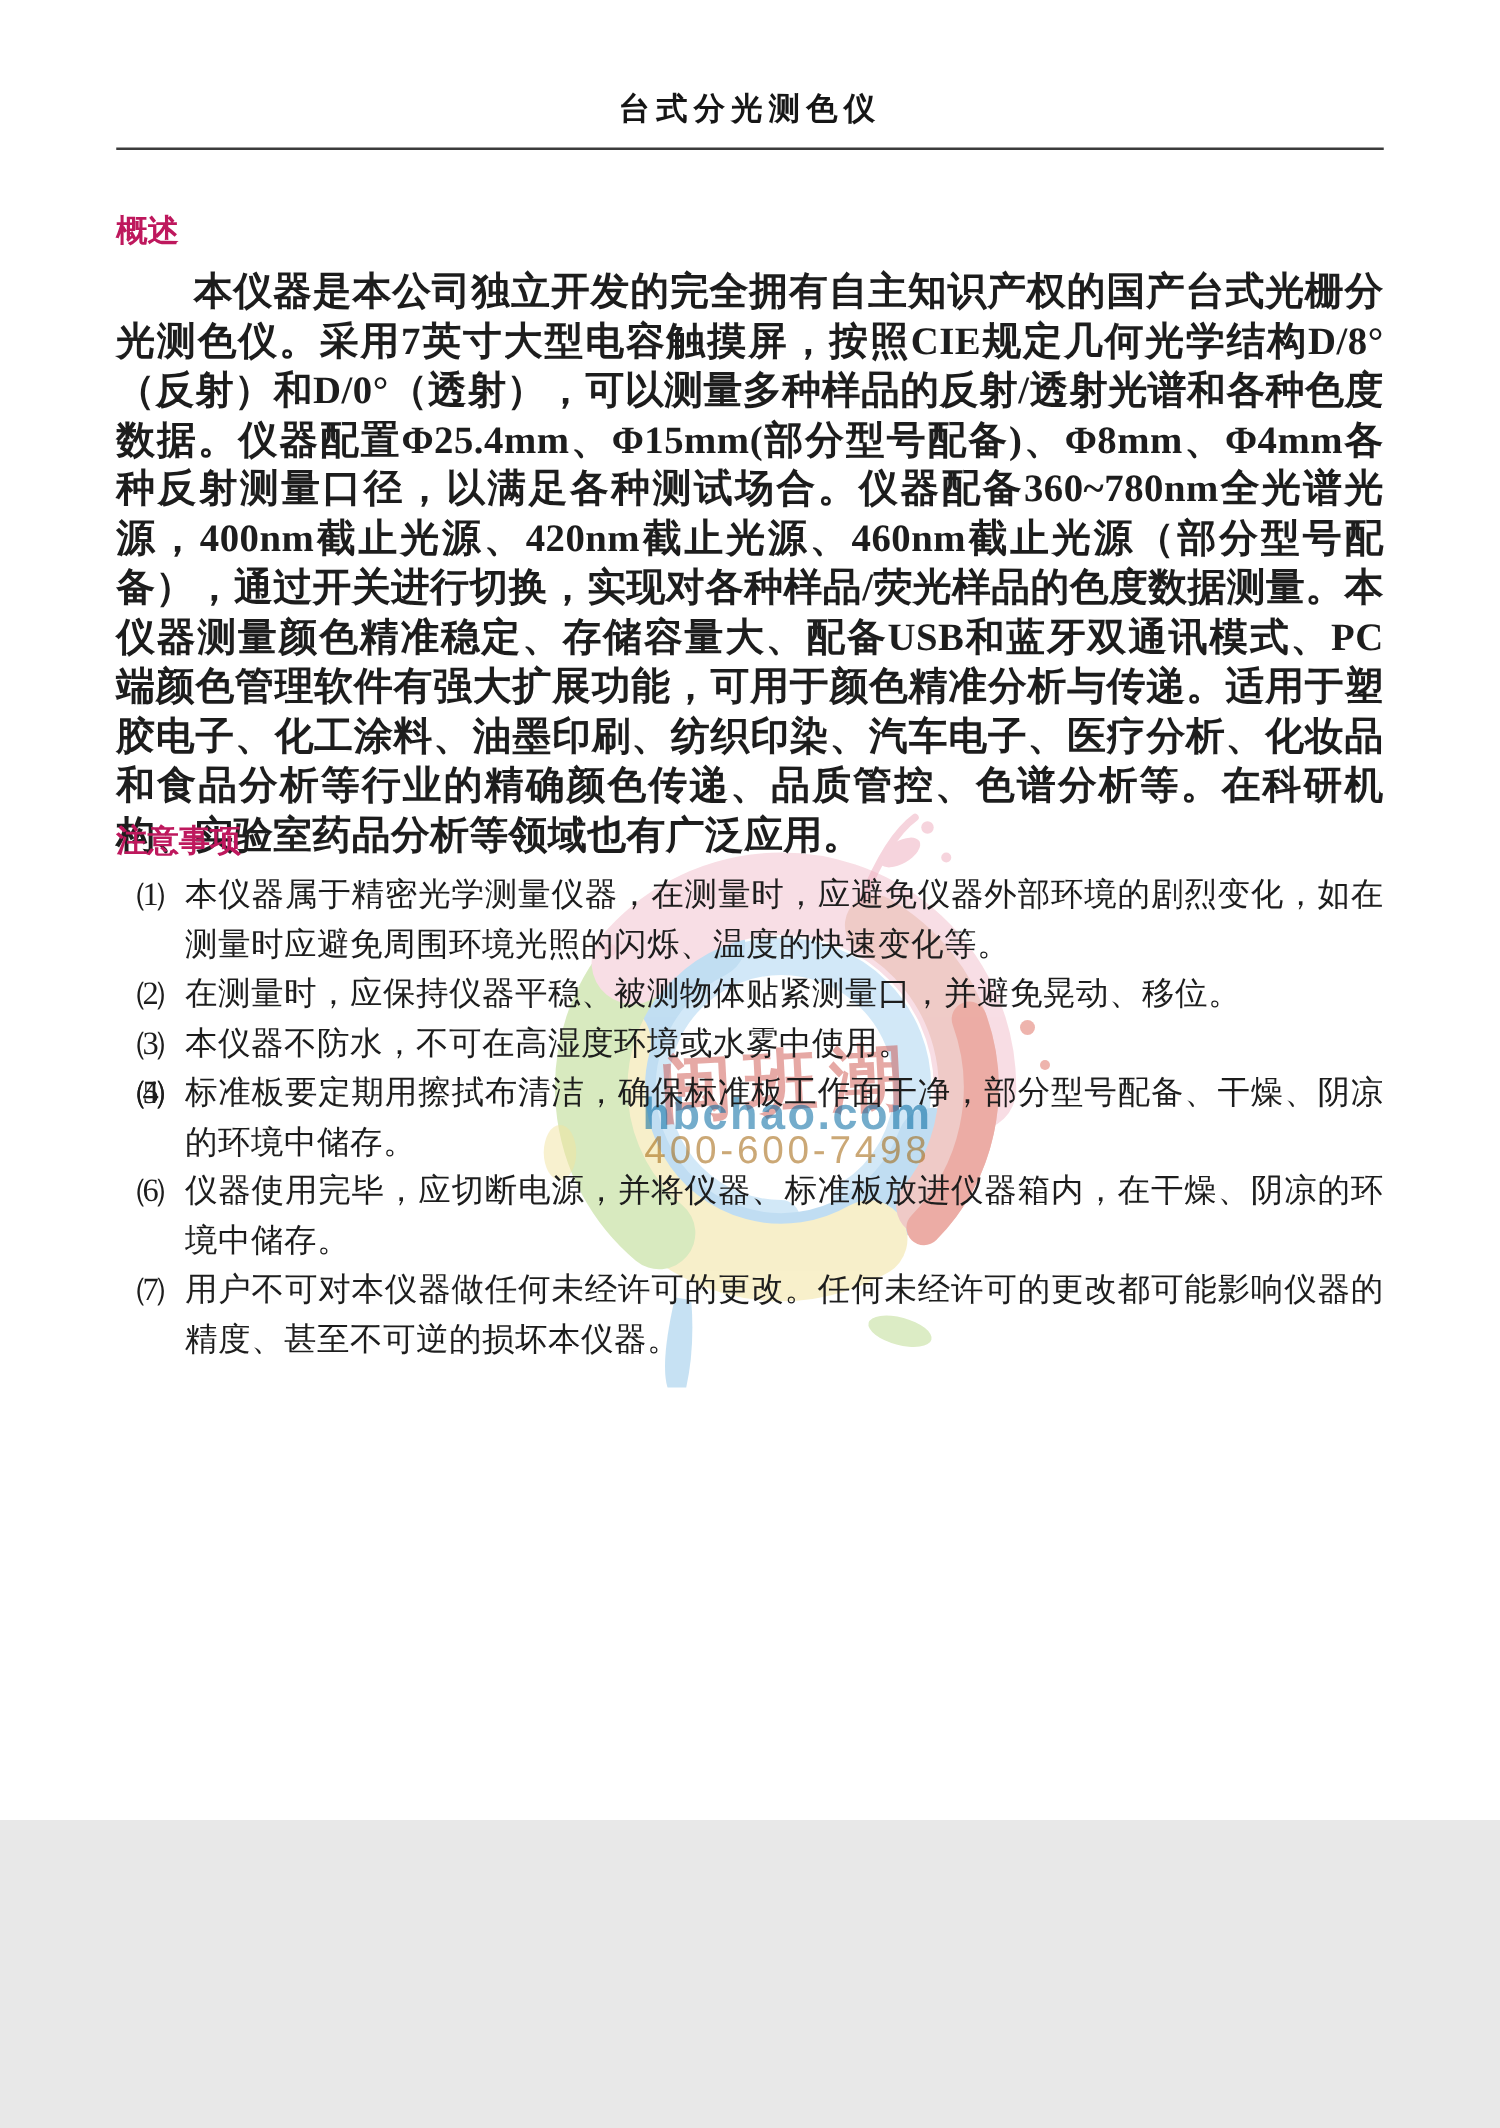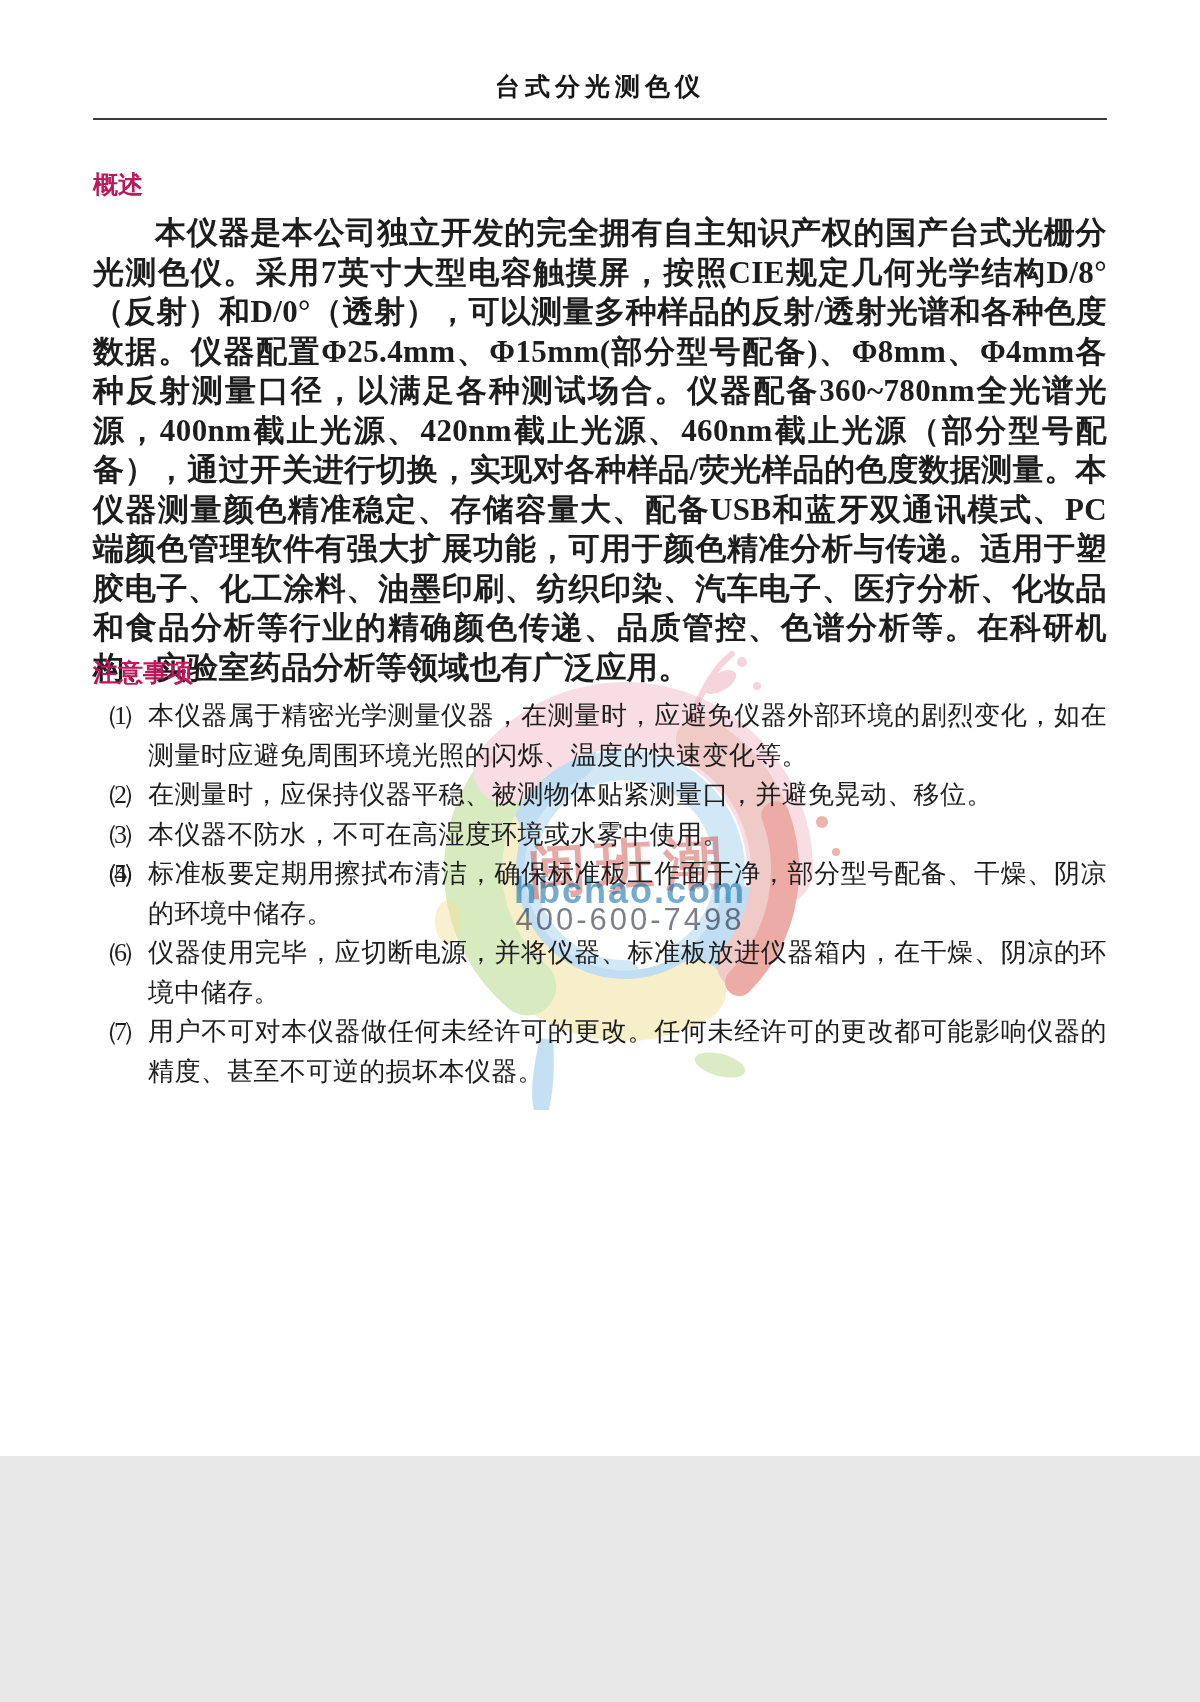--- a/index.html
+++ b/index.html
@@ -115,21 +115,21 @@
     white-space: nowrap;
   }
   .wm-phone {
     position: absolute;
     top: 262px; left: 0;
     width: 100%;
     text-align: center;
     font-family: "Liberation Sans", sans-serif;
     font-size: 31px;
     letter-spacing: 3px;
-    color: #0f172a;
+    color: #a16207;
     opacity: 0.55;
     white-space: nowrap;
   }
   
   .footer-rule {
     position: absolute;
     top: 1574px; left: 93px;
     width: 1014px; height: 0;
     border-top: 3px solid #3c3c3c;
     z-index: 2;

